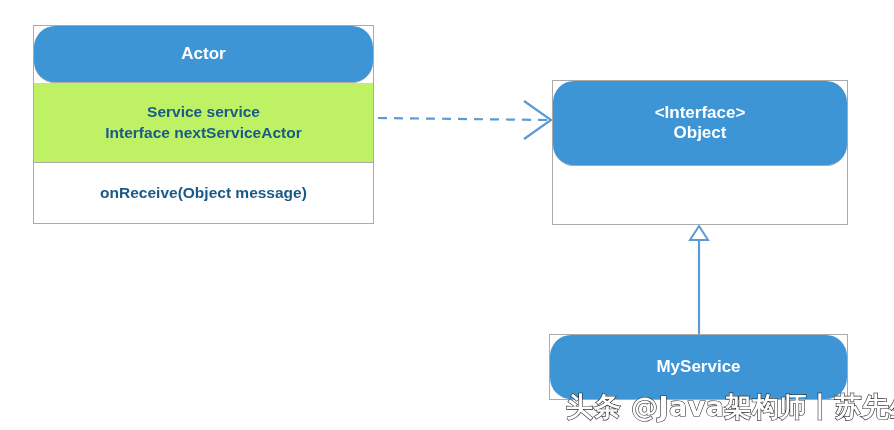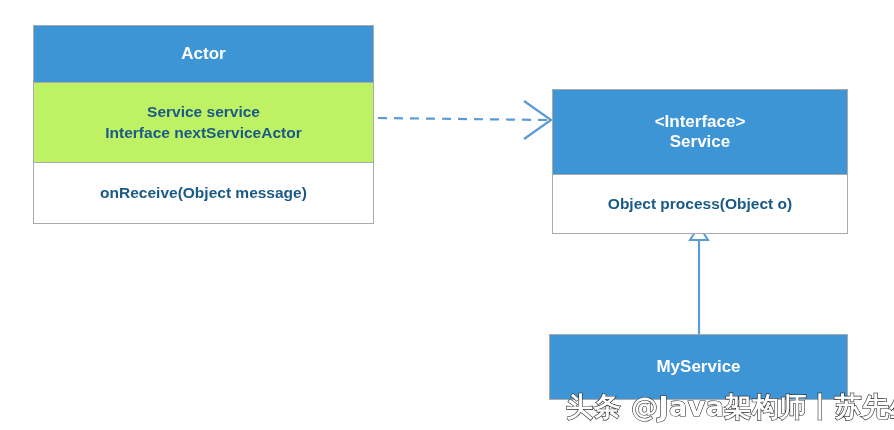--- a/index.html
+++ b/index.html
@@ -26,20 +26,21 @@
     background: #3d95d6;
     color: #ffffff;
     font-weight: bold;
     font-size: 17px;
     line-height: 1.15;
     display: flex;
     align-items: center;
     justify-content: center;
     text-align: center;
     border-bottom: 1px solid #aaaaaa;
+    border-radius: 21px;
   }
   .uml-header.no-border { border-bottom: none; }
   .uml-attrs {
     box-sizing: border-box;
     background: #bef264;
     color: #1a5a87;
     font-weight: bold;
     font-size: 15.5px;
     line-height: 1.35;
     display: flex;
@@ -63,21 +64,21 @@
     text-align: center;
   }
   .hline { display: block; }
 
   
   #class-actor  { left: 33px;  top: 25px;  width: 341px; height: 199px; }
   #actor-header { height: 57px; }
   #actor-attrs  { height: 80px; }
   #actor-ops    { height: 60px; }
 
-  #class-service  { left: 552px; top: 89px; width: 296px; height: 145px; }
+  #class-service  { left: 552px; top: 80px; width: 296px; height: 145px; }
   #service-header { height: 85px; }
   #service-ops    { height: 58px; }
 
   #class-myservice  { left: 549px; top: 334px; width: 299px; height: 66px; }
   #myservice-header { height: 64px; border-bottom: none; }
 
   #connectors {
     position: absolute;
     left: 0; top: 0;
     width: 894px;
@@ -125,25 +126,22 @@
     </div>
     <div class="uml-ops" id="actor-ops">
       <span class="hline">onReceive(Object message)</span>
     </div>
   </div>
 
   <div class="uml-class" id="class-service">
     <div class="uml-header" id="service-header">
       <div>
         <span class="hline">&lt;Interface&gt;</span>
-        <span class="hline">Service</span>
+        <span class="hline">Object</span>
       </div>
-    </div>
-    <div class="uml-ops" id="service-ops">
-      <span class="hline">Object process(Object o)</span>
     </div>
   </div>
 
   <div class="uml-class" id="class-myservice">
     <div class="uml-header no-border" id="myservice-header">MyService</div>
   </div>
 
   <div class="watermark">头条 @Java架构师丨苏先生</div>
 
 </div>

